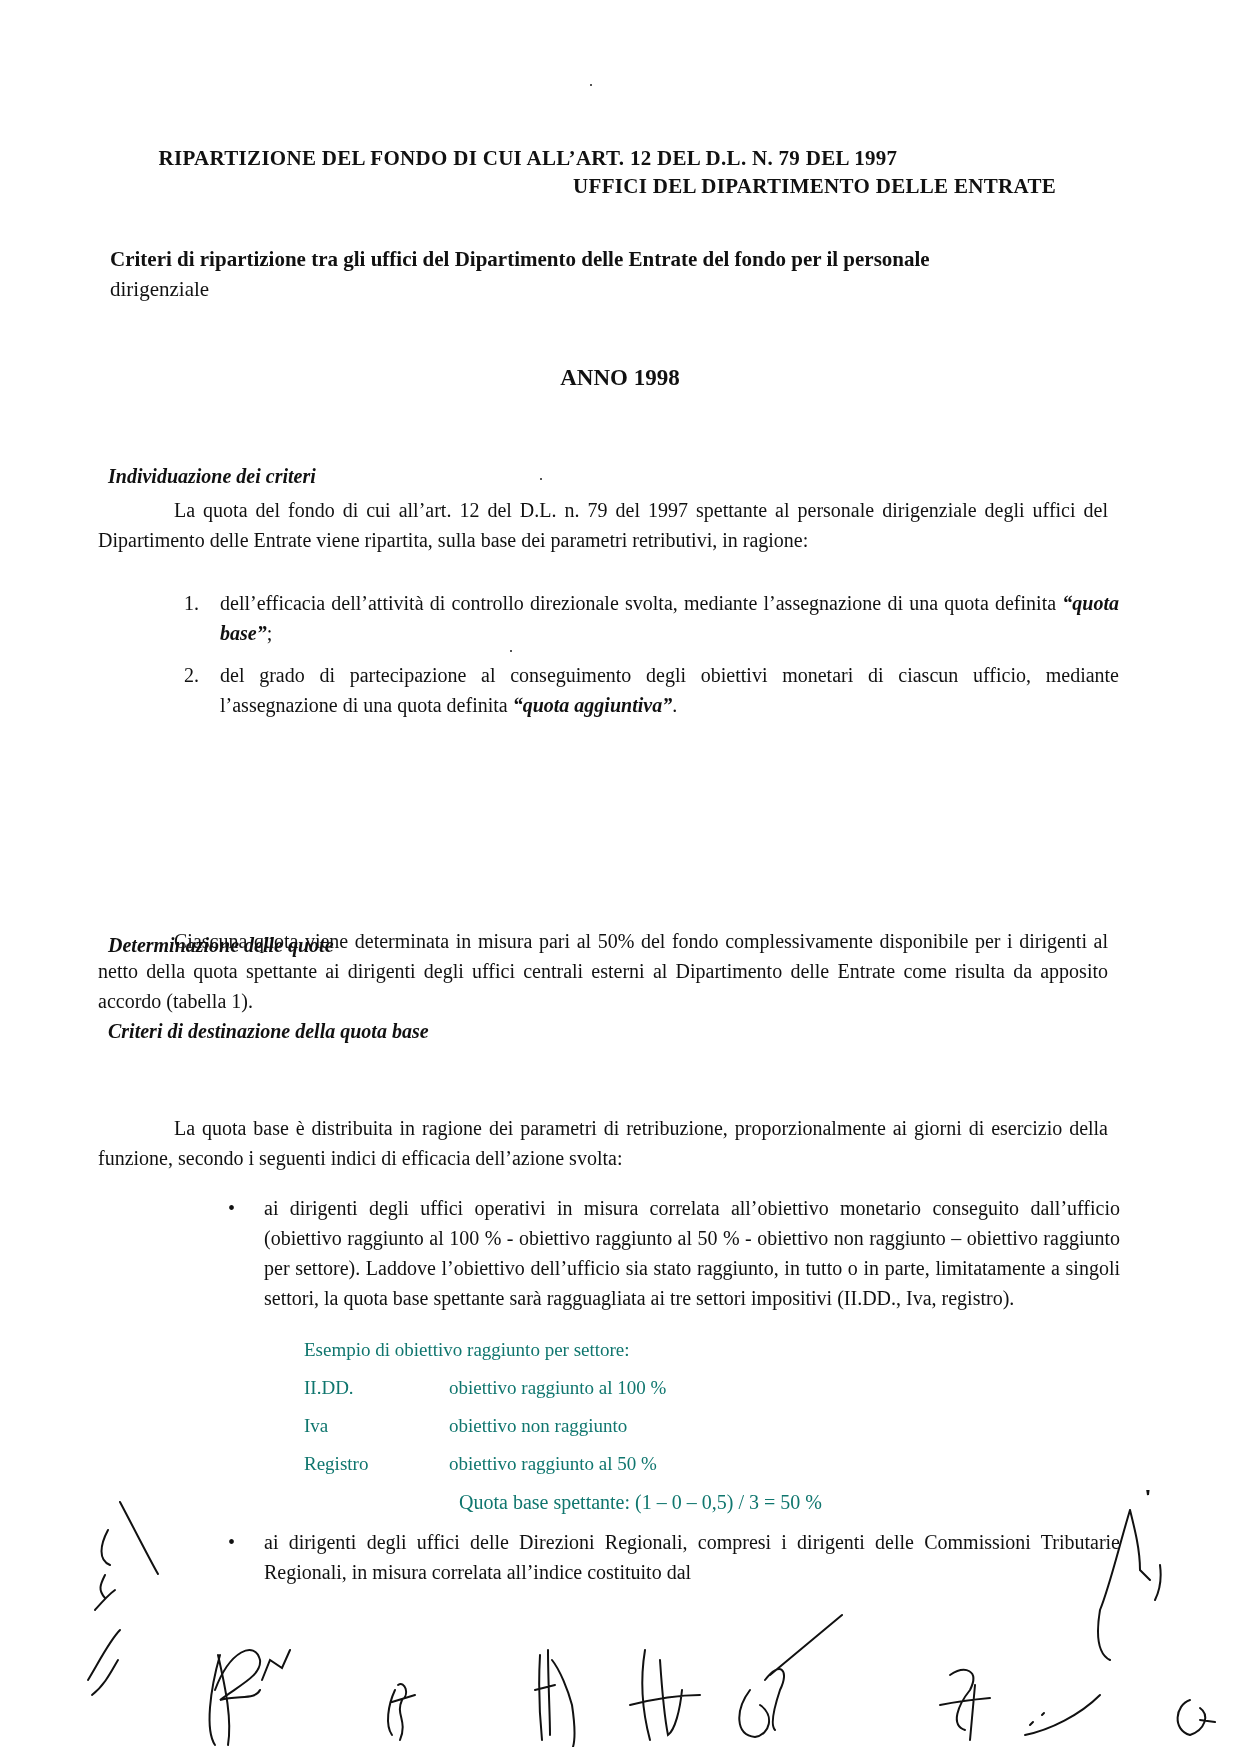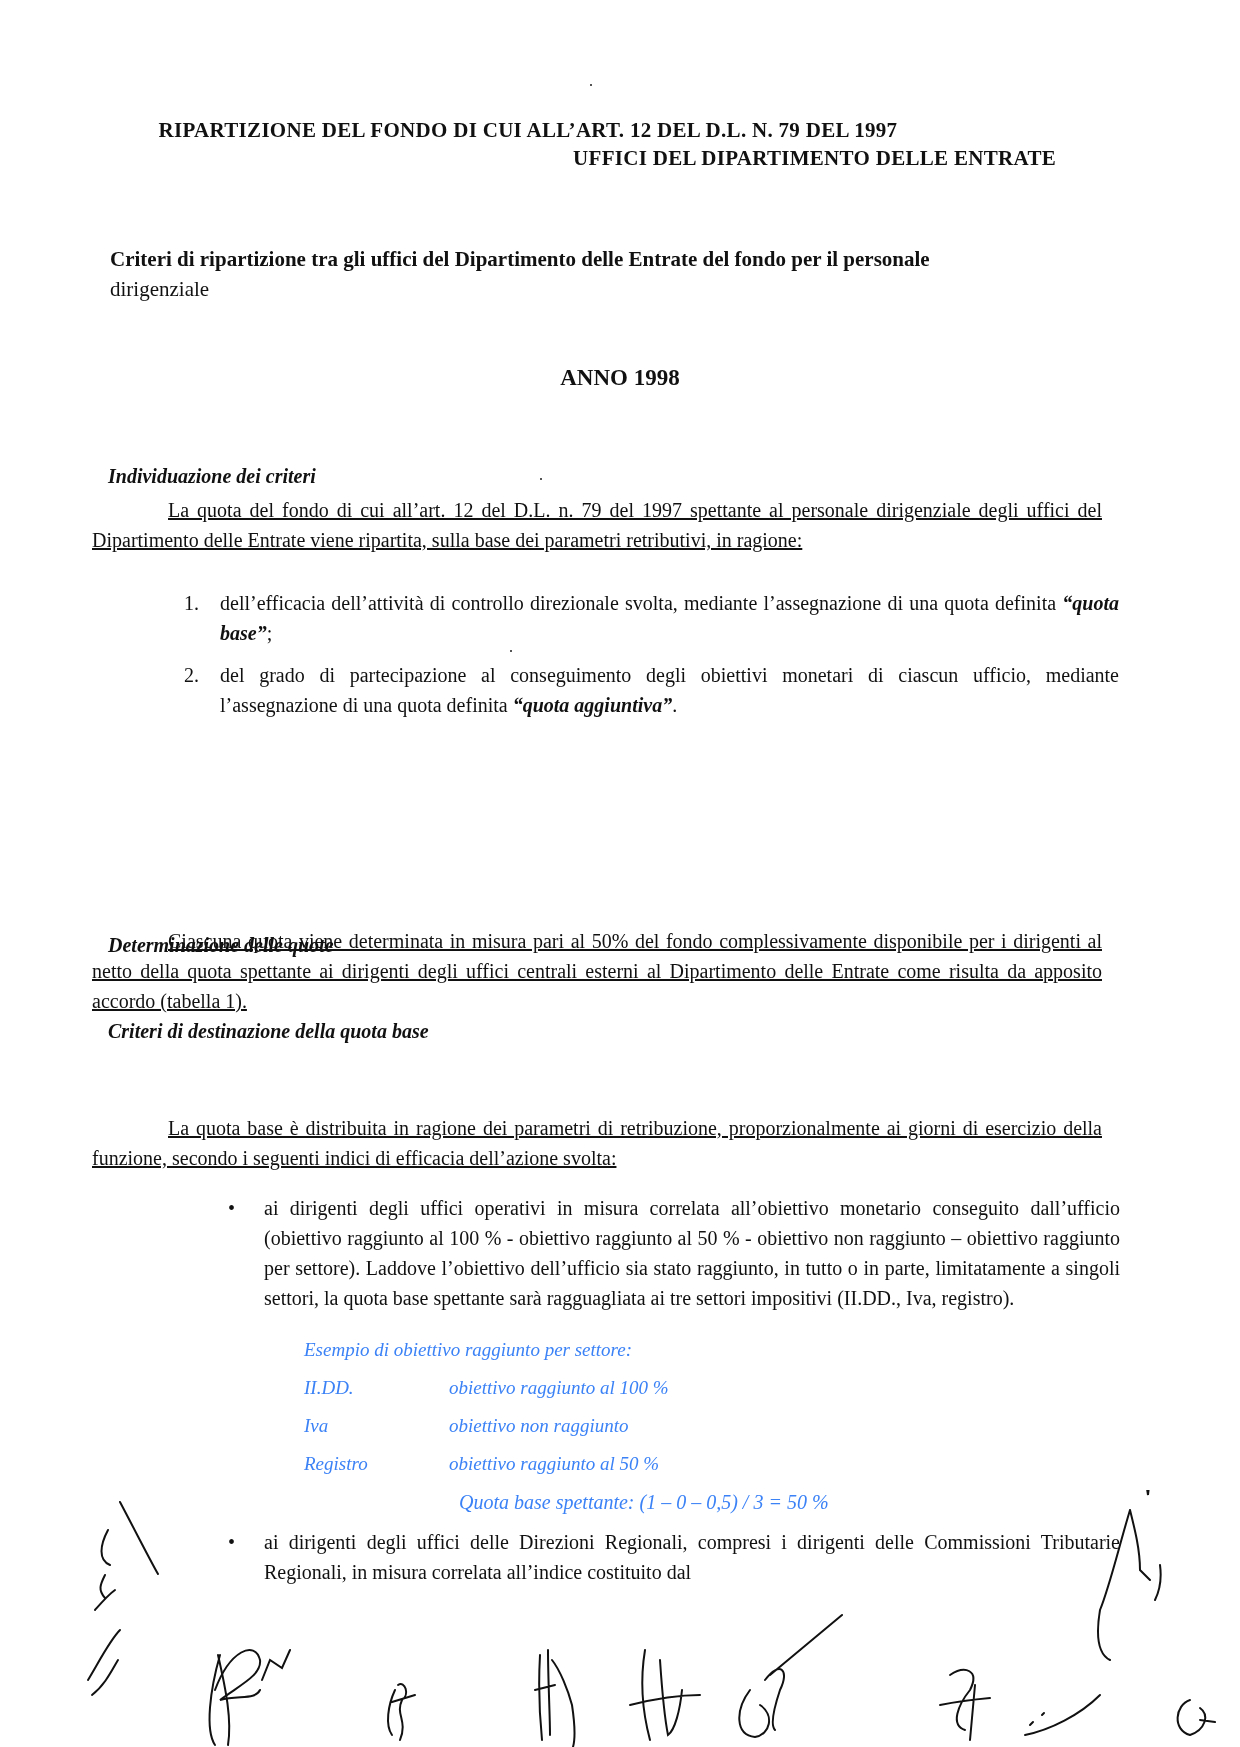--- a/index.html
+++ b/index.html
@@ -4,41 +4,41 @@
 <style>
   html, body { margin: 0; padding: 0; background: #ffffff; }
   body {
     width: 1240px; height: 1747px; position: relative; overflow: hidden;
     font-family: "Liberation Serif", "DejaVu Serif", serif;
     color: #111111;
   }
   .abs { position: absolute; }
   .title {
     left: 0; width: 1056px; text-align: center;
-    font-weight: bold; font-size: 21px; letter-spacing: 0.3px;
+    font-weight: bold; font-size: 21px; letter-spacing: 0.3px; margin-top: 28px;
   }
   .subtitle {
     left: 110px; width: 1020px; font-weight: bold; font-size: 21px; line-height: 30px;
   }
   .subtitle .cont { font-weight: normal; }
   .year { left: 0; width: 1240px; text-align: center; font-weight: bold; font-size: 23px; }
   .heading { left: 108px; font-style: italic; font-weight: bold; font-size: 20px; }
   .para {
-    left: 92px; width: 1010px; font-size: 20px; line-height: 30px;
-    text-align: justify; text-indent: 76px; text-decoration: underline;
+    left: 98px; width: 1010px; font-size: 20px; line-height: 30px;
+    text-align: justify; text-indent: 76px;
   }
   .olist { left: 184px; width: 935px; font-size: 20px; line-height: 30px; }
   .olist .item { display: flex; margin-bottom: 12px; }
   .olist .num { width: 36px; flex: 0 0 36px; }
   .olist .txt { flex: 1; text-align: justify; }
   .olist em { font-weight: bold; }
   .blist { left: 228px; width: 892px; font-size: 20px; line-height: 30px; }
   .blist .item { position: relative; text-align: justify; padding-left: 36px; }
   .blist .bullet { position: absolute; left: 0; top: 0; }
-  .example { font-style: italic; font-size: 19px; color: #3b82f6; }
+  .example { font-size: 19px; color: #0f766e; }
   .ex-row { display: flex; }
   .ex-label { width: 145px; }
   .signatures { left: 0; top: 1490px; width: 1240px; height: 257px; }
   .signatures path, .signatures line { fill: none; stroke: #111; stroke-width: 2; stroke-linecap: round; }
   .speck { width: 2px; height: 2px; background: #555; }
 </style>
 </head>
 <body>
 
 <div class="abs title" style="top:118px;">RIPARTIZIONE DEL FONDO DI CUI ALL’ART. 12 DEL D.L. N. 79 DEL 1997</div>

